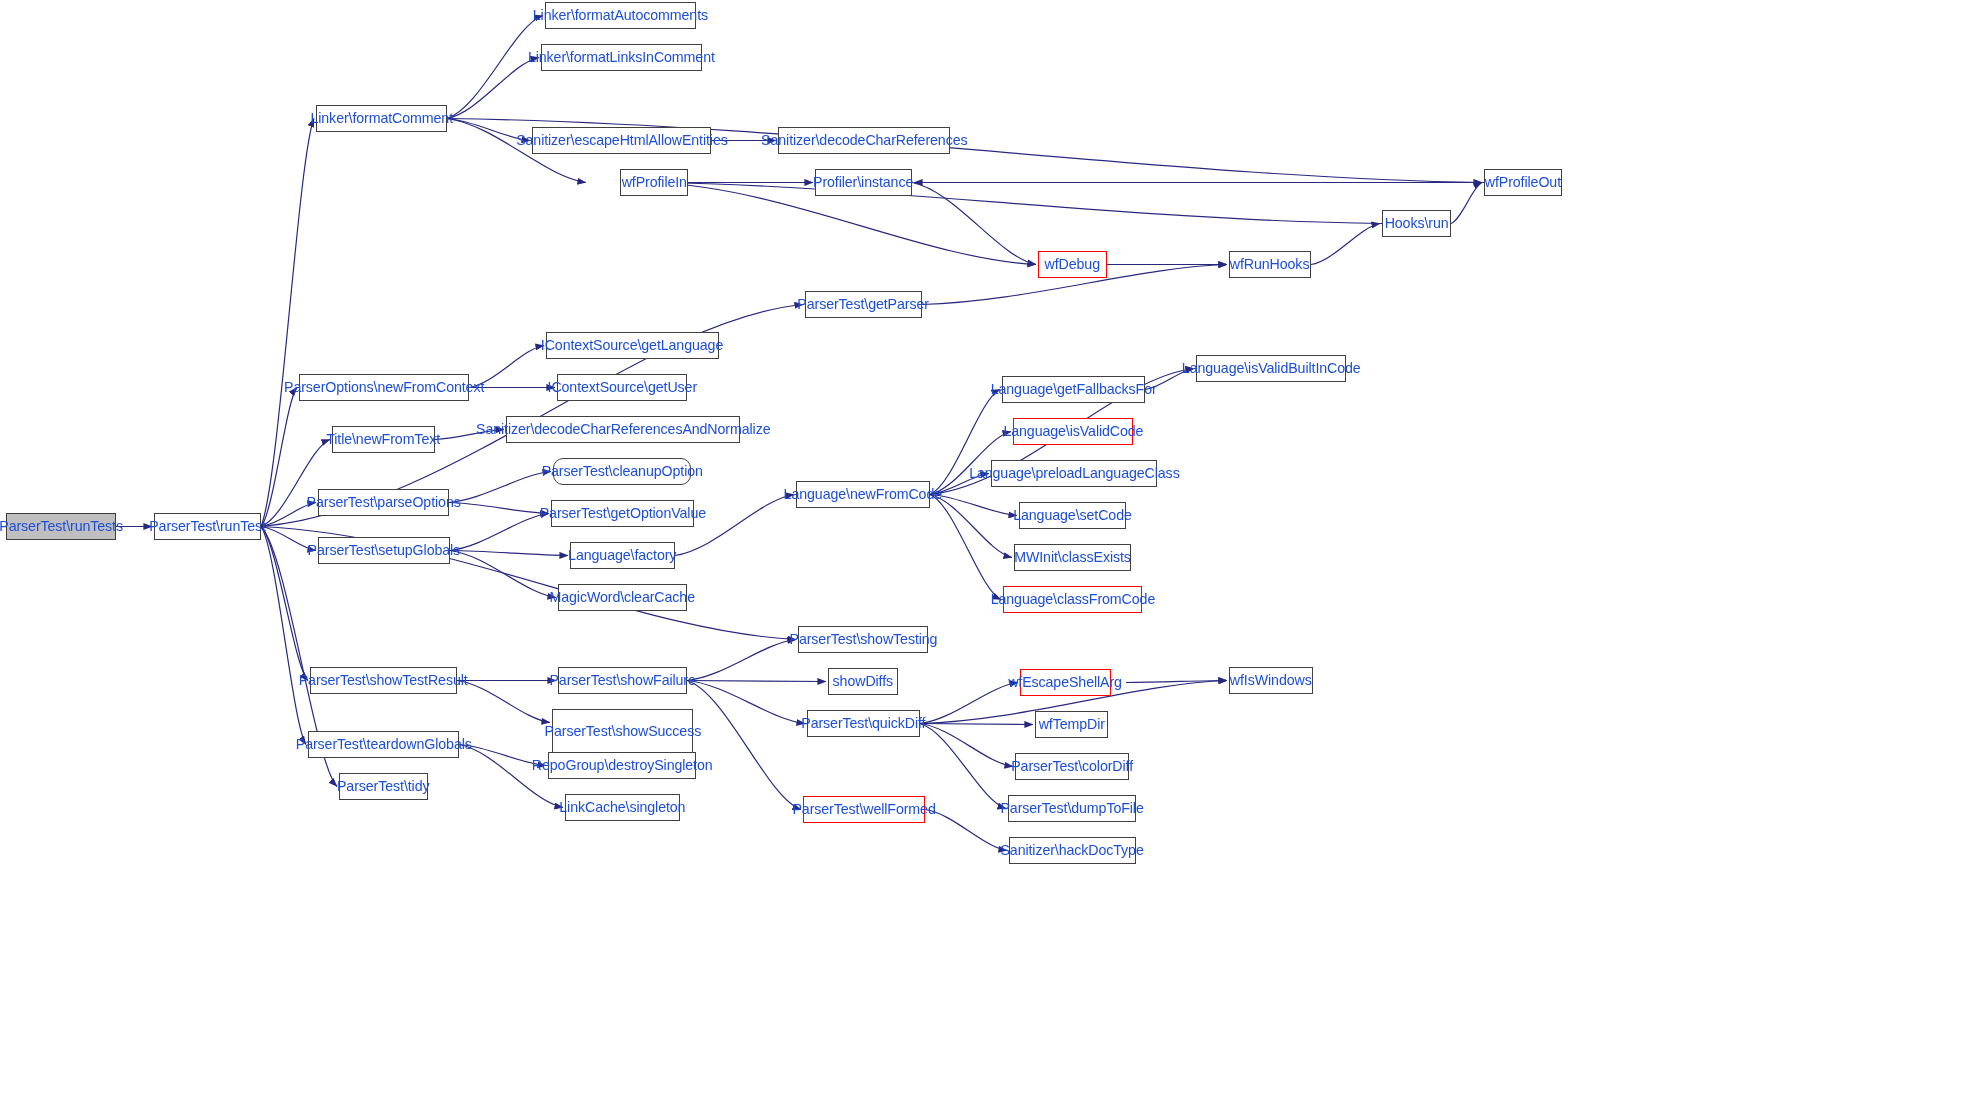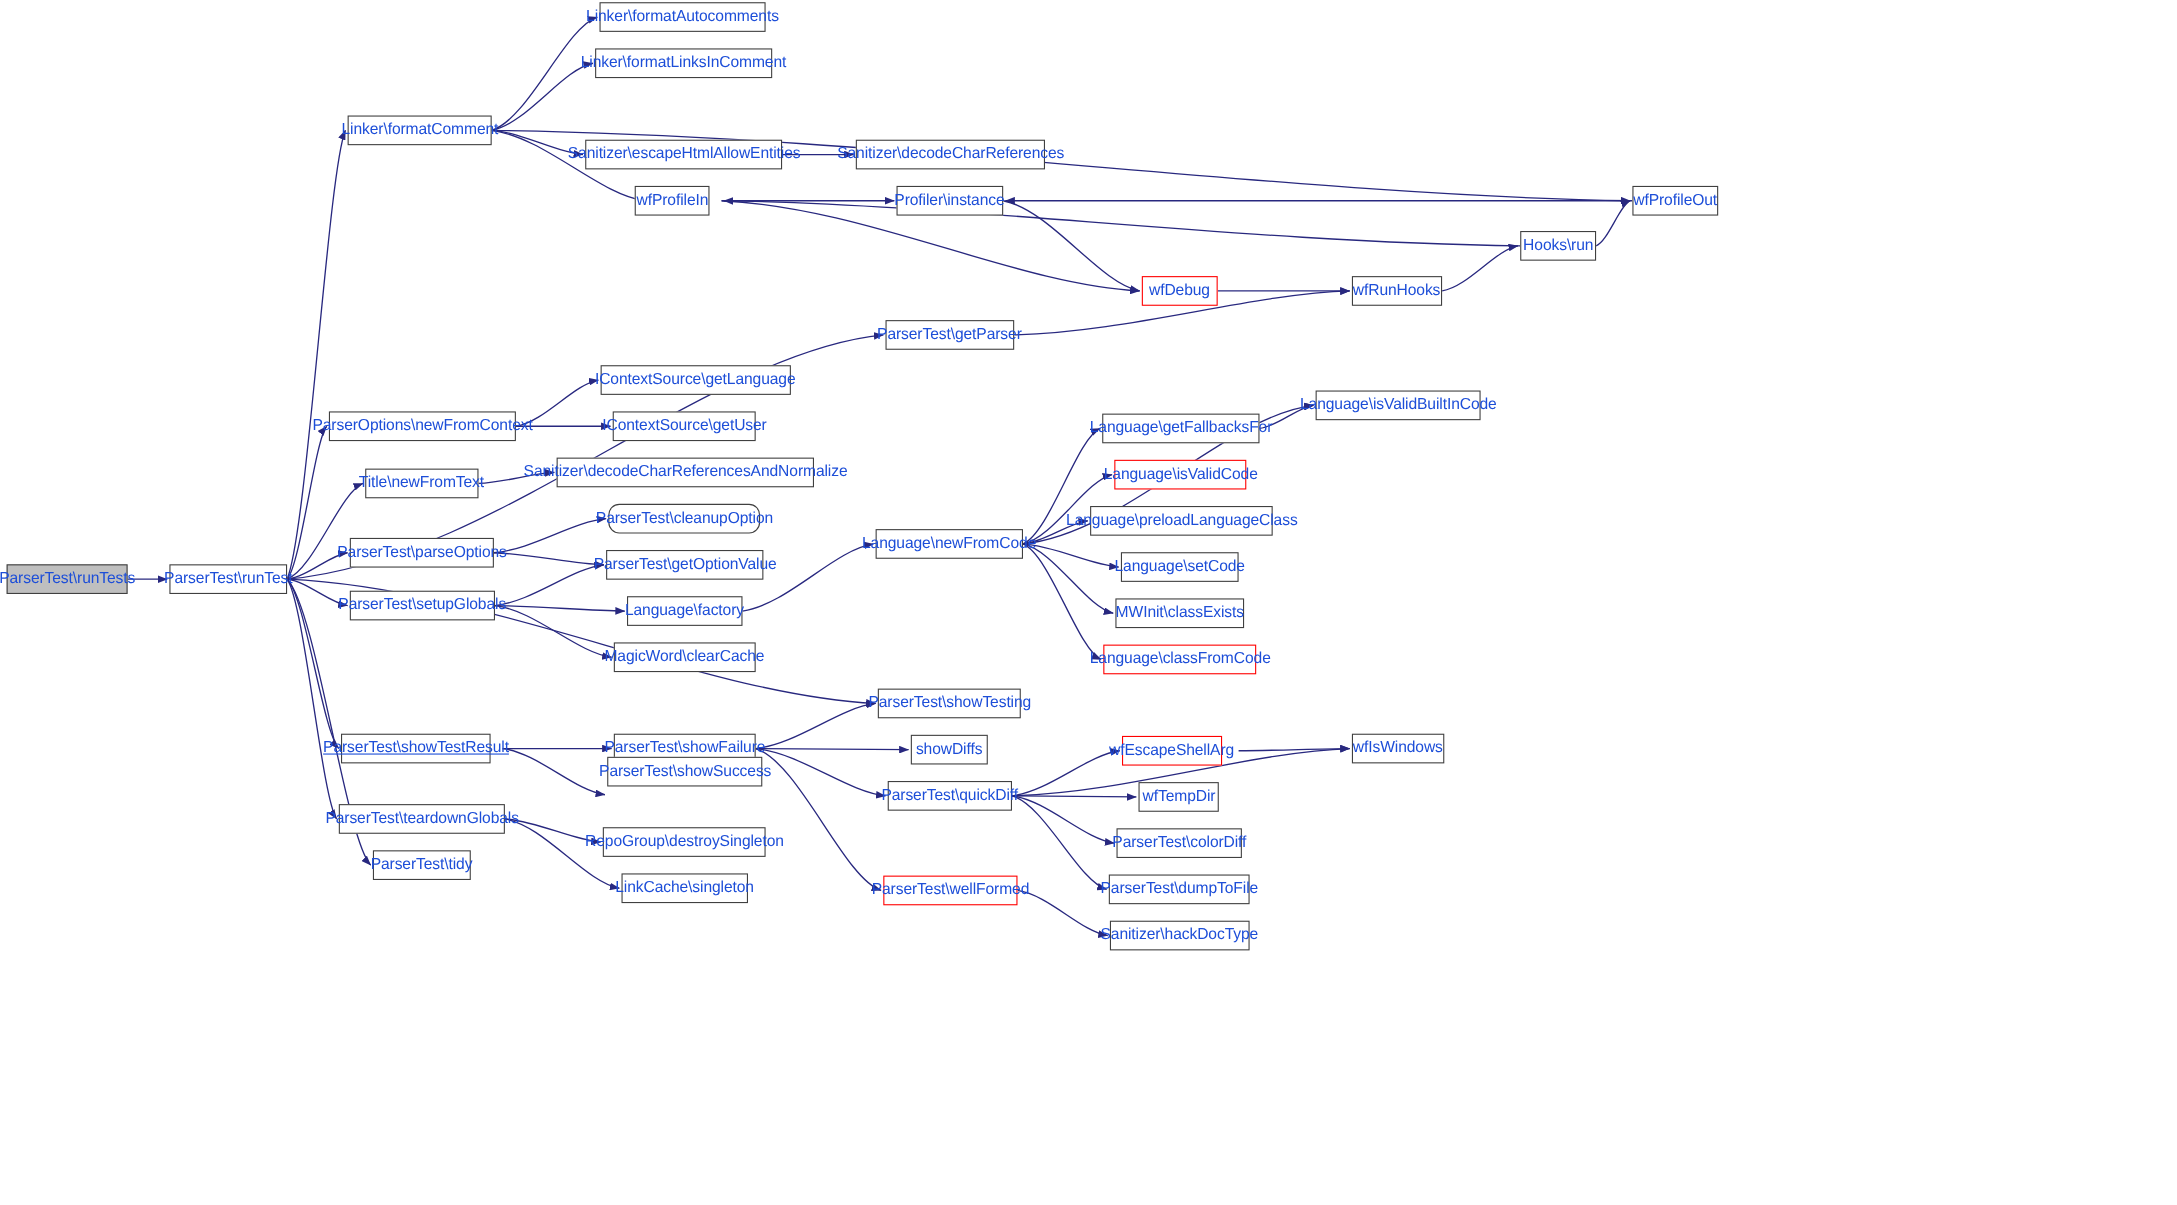--- a/index.html
+++ b/index.html
@@ -139,21 +139,21 @@
       </div>
       <div class="node" style="left: 541px; top: 44px; width: 161px; height: 27px;">
         <span class="lbl">Linker\formatLinksInComment</span>
       </div>
       <div class="node" style="left: 532px; top: 127px; width: 179px; height: 27px;">
         <span class="lbl">Sanitizer\escapeHtmlAllowEntities</span>
       </div>
       <div class="node" style="left: 778px; top: 127px; width: 172px; height: 27px;">
         <span class="lbl">Sanitizer\decodeCharReferences</span>
       </div>
-      <div class="node" style="left: 577px; top: 169px; width: 68px; height: 27px;">
+      <div class="node" style="left: 620px; top: 169px; width: 68px; height: 27px;">
         <span class="lbl">wfProfileIn</span>
       </div>
       <div class="node" style="left: 815px; top: 169px; width: 97px; height: 27px;">
         <span class="lbl">Profiler\instance</span>
       </div>
       <div class="node" style="left: 1484px; top: 169px; width: 78px; height: 27px;">
         <span class="lbl">wfProfileOut</span>
       </div>
       <div class="node" style="left: 1382px; top: 210px; width: 69px; height: 27px;">
         <span class="lbl">Hooks\run</span>
@@ -220,36 +220,36 @@
       </div>
       <div class="node" style="left: 1014px; top: 544px; width: 117px; height: 27px;">
         <span class="lbl">MWInit\classExists</span>
       </div>
       <div class="node red" style="left: 1003px; top: 586px; width: 139px; height: 27px;">
         <span class="lbl">Language\classFromCode</span>
       </div>
       <div class="node" style="left: 798px; top: 626px; width: 130px; height: 27px;">
         <span class="lbl">ParserTest\showTesting</span>
       </div>
-      <div class="node" style="left: 310px; top: 667px; width: 136px; height: 27px; text-decoration: underline;">
+      <div class="node" style="left: 310px; top: 667px; width: 147px; height: 27px;">
         <span class="lbl">ParserTest\showTestResult</span>
       </div>
       <div class="node" style="left: 558px; top: 667px; width: 129px; height: 27px;">
         <span class="lbl">ParserTest\showFailure</span>
       </div>
       <div class="node" style="left: 828px; top: 668px; width: 70px; height: 27px;">
         <span class="lbl">showDiffs</span>
       </div>
       <div class="node red" style="left: 1020px; top: 669px; width: 91px; height: 27px;">
         <span class="lbl">wfEscapeShellArg</span>
       </div>
       <div class="node" style="left: 1229px; top: 667px; width: 84px; height: 27px;">
         <span class="lbl">wfIsWindows</span>
       </div>
-      <div class="node" style="left: 552px; top: 688px; width: 141px; height: 27px;">
+      <div class="node" style="left: 552px; top: 709px; width: 141px; height: 44px;">
         <span class="lbl">ParserTest\showSuccess</span>
       </div>
       <div class="node" style="left: 807px; top: 710px; width: 113px; height: 27px;">
         <span class="lbl">ParserTest\quickDiff</span>
       </div>
       <div class="node" style="left: 1035px; top: 711px; width: 73px; height: 27px;">
         <span class="lbl">wfTempDir</span>
       </div>
       <div class="node" style="left: 308px; top: 731px; width: 151px; height: 27px;">
         <span class="lbl">ParserTest\teardownGlobals</span>

